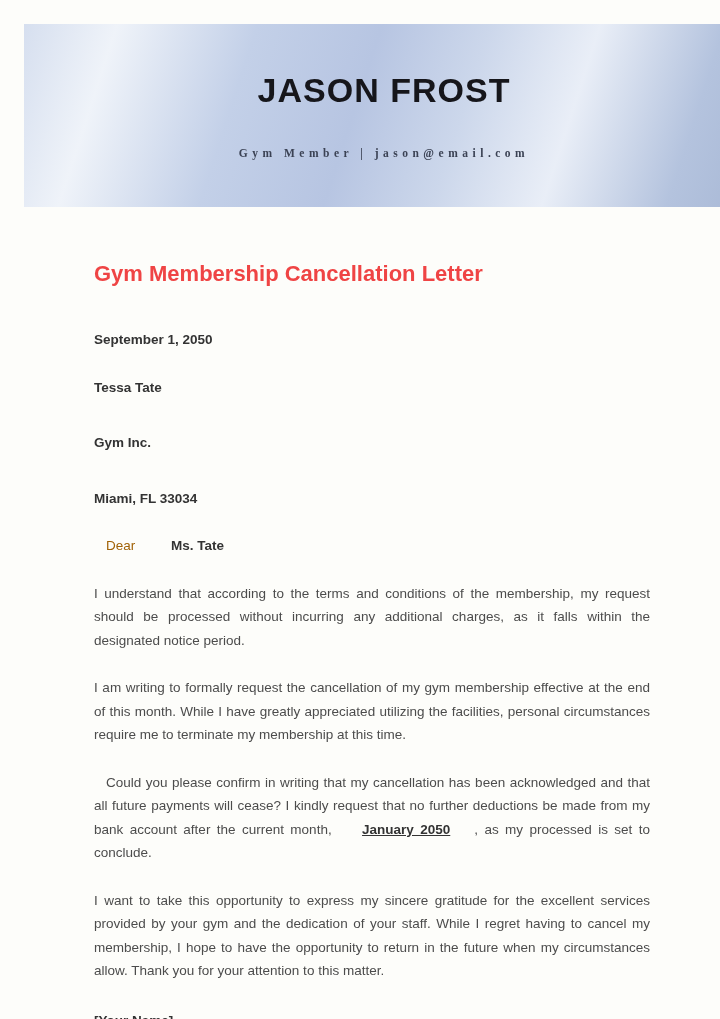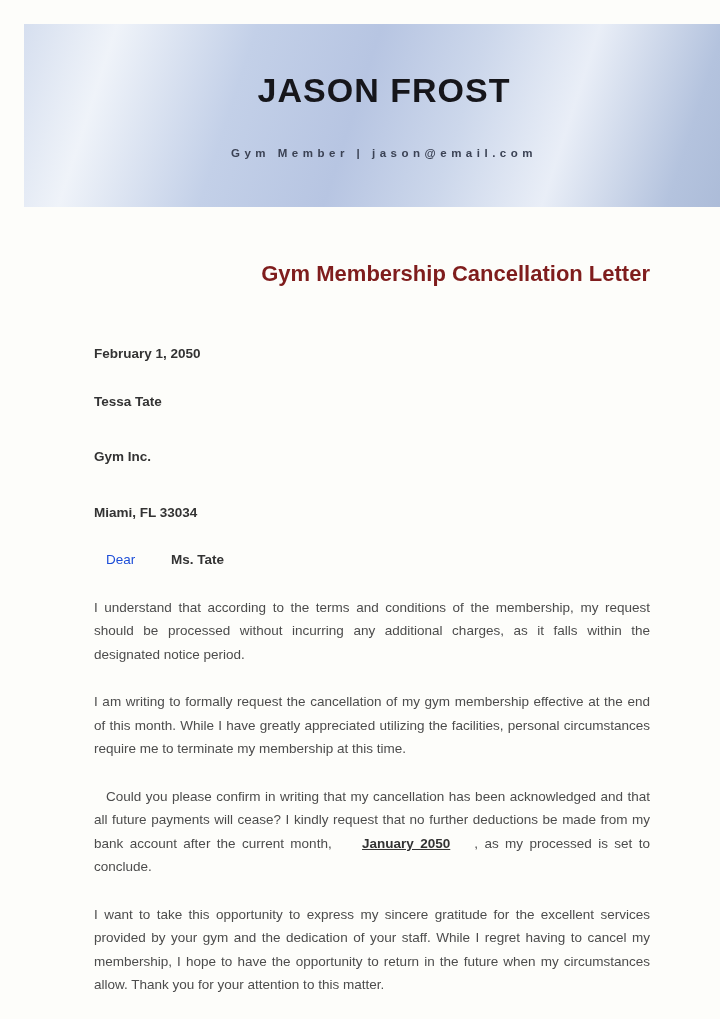--- a/index.html
+++ b/index.html
@@ -35,40 +35,41 @@
     letter-spacing: 1px;
     color: #16161b;
     line-height: 1.1;
   }
   .hero-subtitle {
     margin-top: 14px;
     font-size: 11.5px;
     font-weight: 700;
     letter-spacing: 4.5px;
     color: #3b4254;
+    font-family: Liberation Serif, serif;
   }
   
   .letter {
     padding: 0 58px;
     color: #4c4c4c;
     font-size: 13.5px;
     line-height: 23.5px;
   }
   .title {
-    text-align: right;
+    text-align: left;
     font-size: 22px;
     font-weight: 700;
-    color: #7f1d1d;
+    color: #ef4444;
     line-height: 1.2;
-    margin: 42px 0 31px 0;
+    margin: 42px 0 17px 0;
   }
   .line { margin: 0; }
   .bold { font-weight: 700; color: #333333; }
   .gap-after { margin-bottom: 8px; }
-  .salut-prefix { color: #1d4ed8; margin-top: 25px; }
+  .salut-prefix { color: #a16207; margin-top: 25px; }
   .salut-name { font-weight: 700; color: #333333; margin-left: 8px; }
   .para {
     margin: 0;
     text-align: justify;
     text-justify: inter-word;
   }
   .para strong { font-weight: 700; color: #333333; text-decoration: underline; }
   .signature { margin-top: 2px; }
   
   .credit {
@@ -88,21 +89,21 @@
 <body>
 
 <header class="hero">
   <div class="hero-name">JASON FROST</div>
   <div class="hero-subtitle">Gym Member | jason@email.com</div>
 </header>
 
 <main class="letter">
   <h1 class="title">Gym Membership Cancellation Letter</h1>
 
-  <p class="line bold">February 1, 2050</p>
+  <p class="line bold">September 1, 2050</p>
   <p class="line bold gap-after">Tessa Tate</p>
   <p class="line bold gap-after">Gym Inc.</p>
   <p class="line bold">Miami, FL 33034</p>
 
   <p class="line">
     <span class="salut-prefix">Dear</span>
     <span class="salut-name">Ms. Tate</span>
   </p>
 
   <p class="para">I understand that according to the terms and conditions of the membership, my request should be processed without incurring any additional charges, as it falls within the designated notice period.</p>

